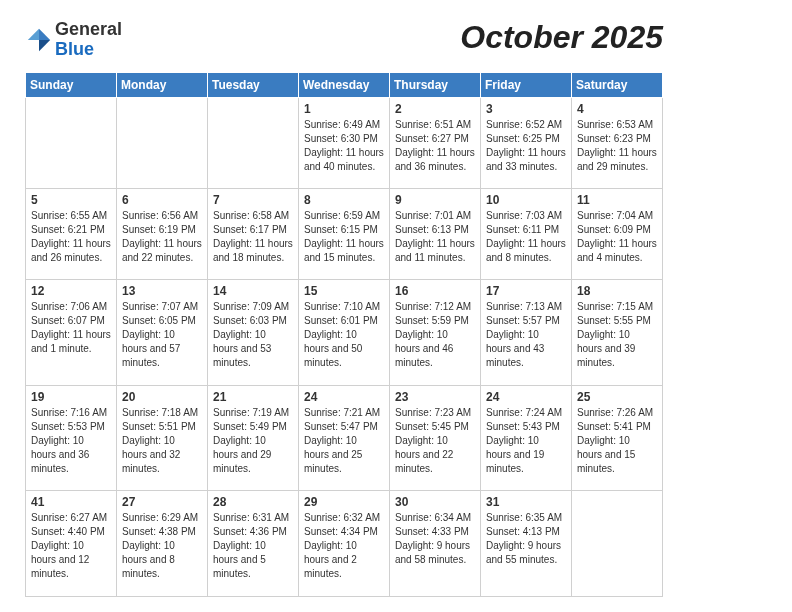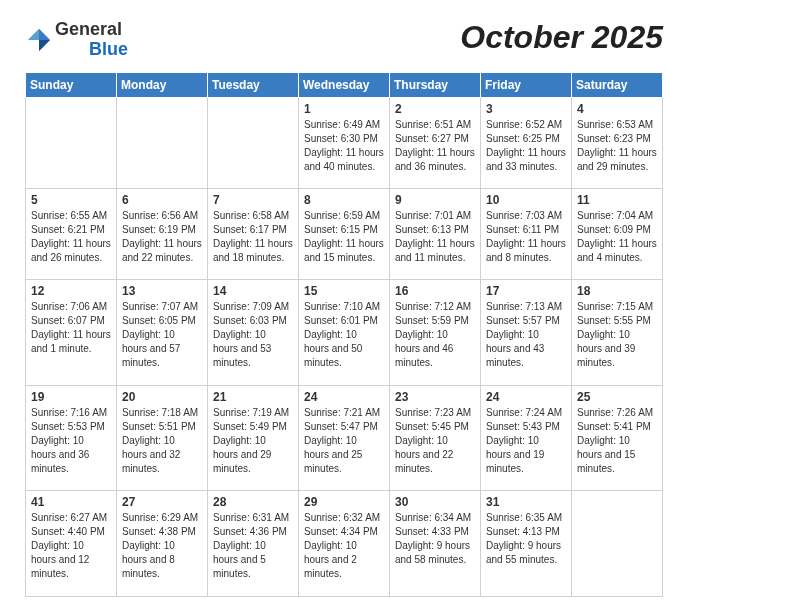--- a/index.html
+++ b/index.html
@@ -26,21 +26,21 @@
     .logo {
       display: flex;
       align-items: center;
     }
     .logo-text {
       font-size: 18px;
       font-weight: bold;
       line-height: 1.1;
     }
     .logo-general { color: #333; }
-    .logo-blue { color: #1a6bbf; margin-left: 34px; }
+    .logo-blue { color: #1a6bbf; }
     .logo-icon {
       width: 28px;
       height: 28px;
       margin-right: 2px;
     }
     .title-block {
       text-align: right;
     }
     .calendar-title {
       font-size: 32px;

